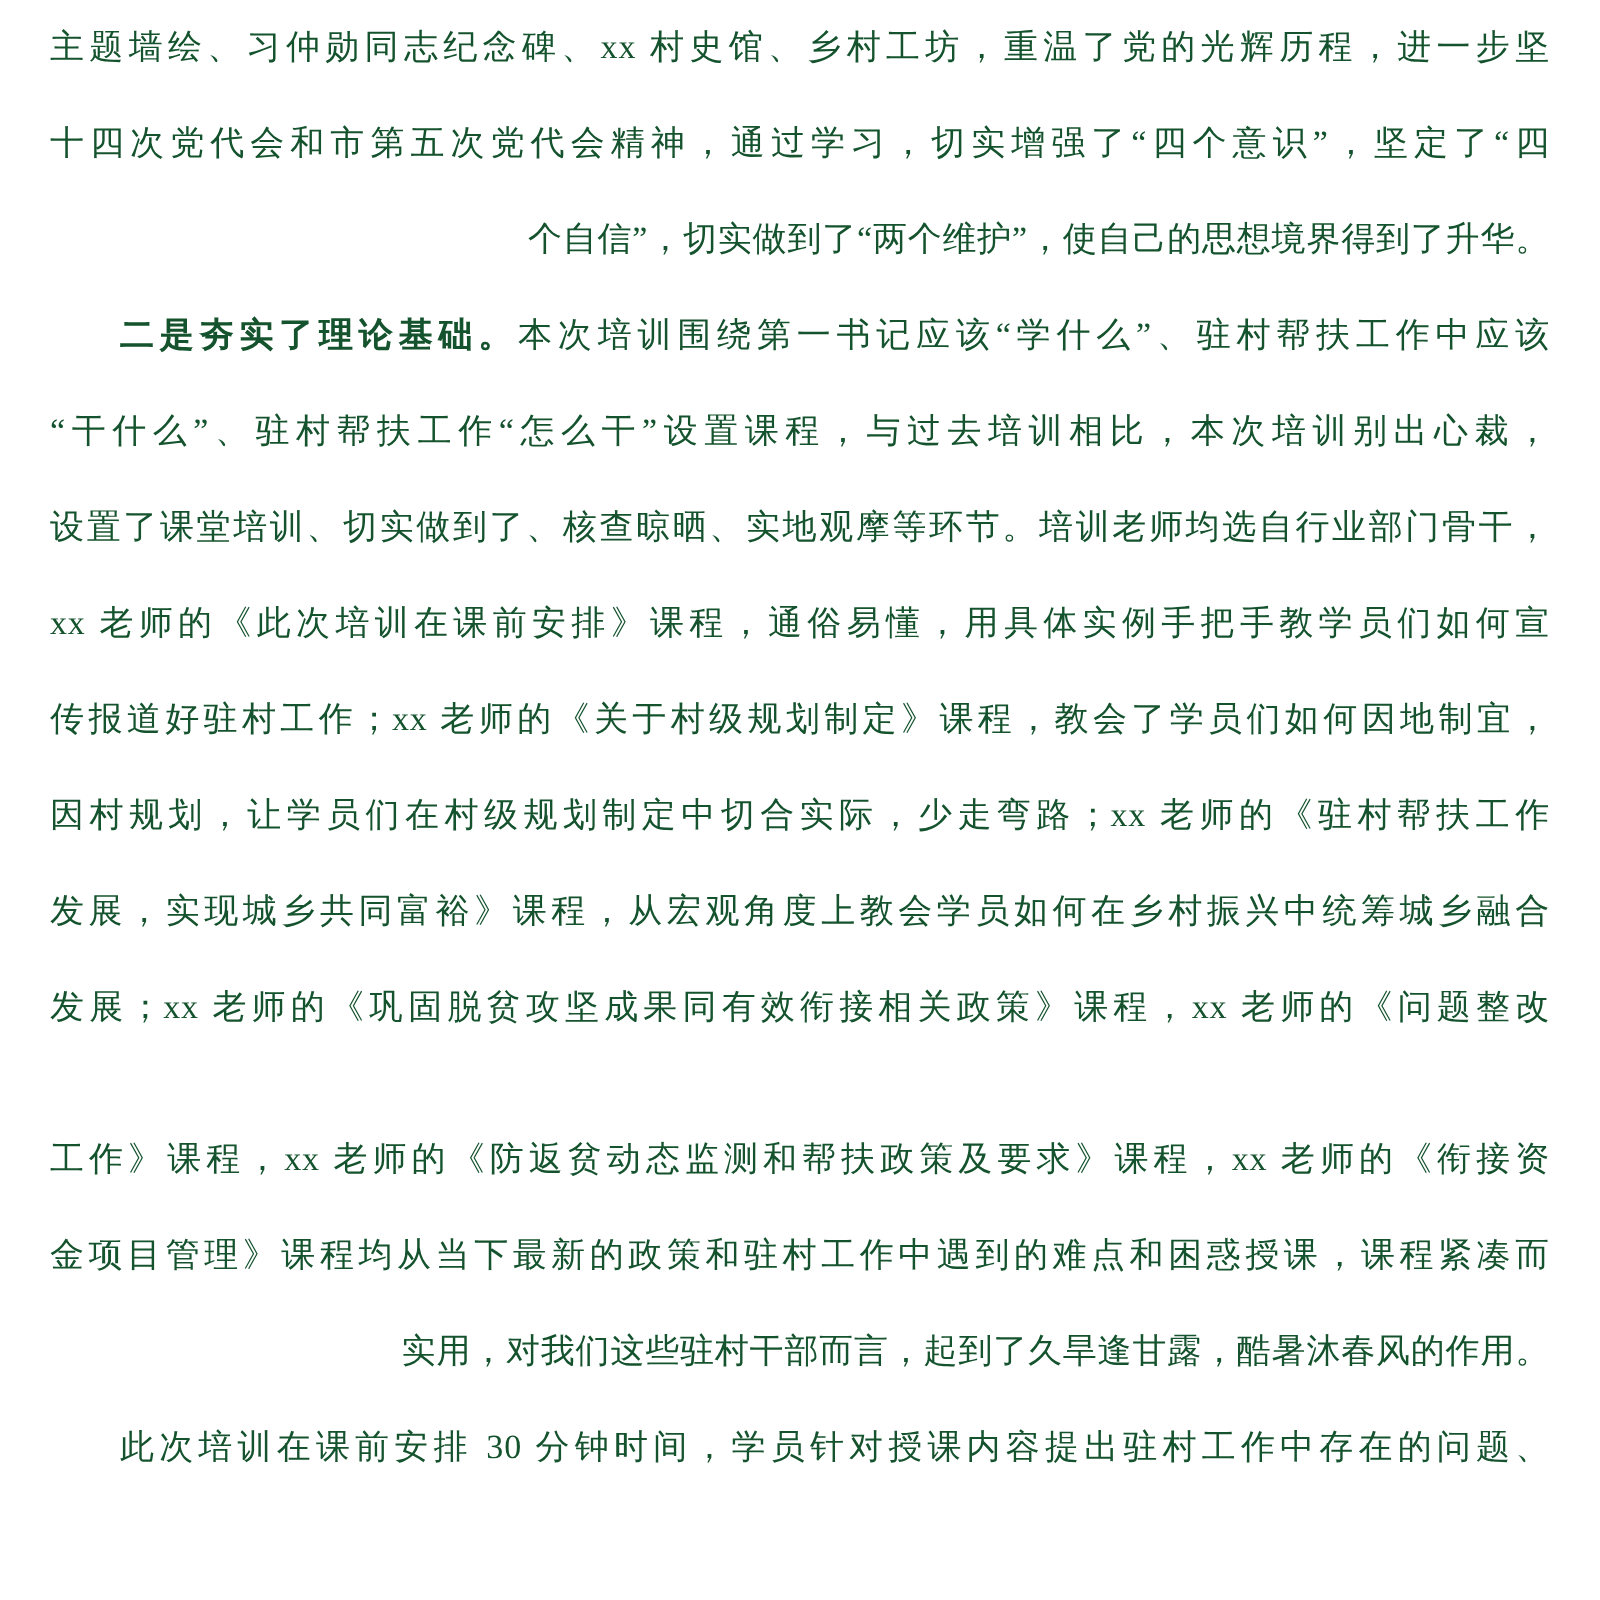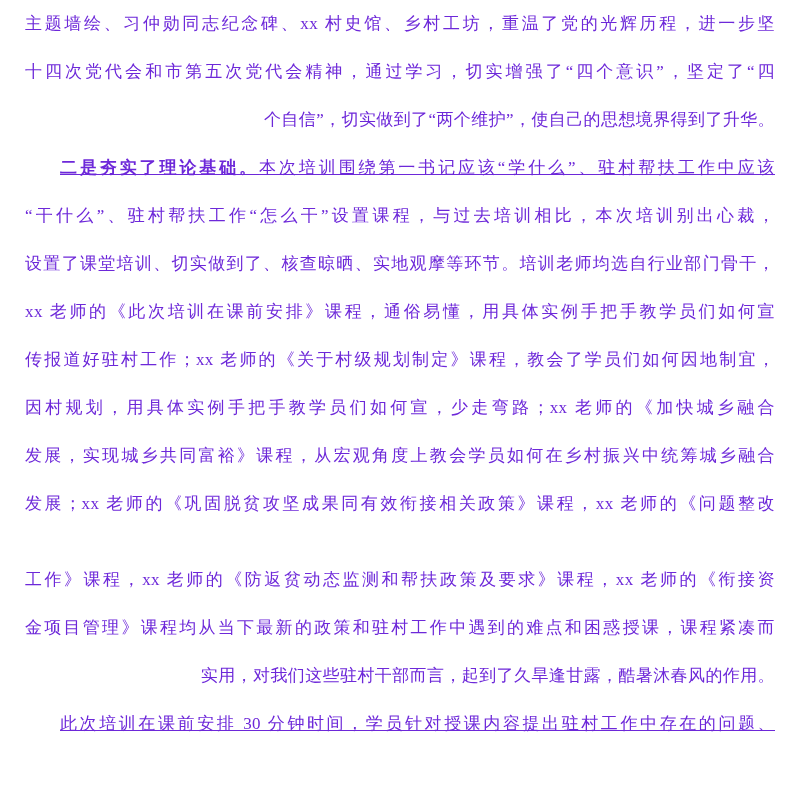--- a/index.html
+++ b/index.html
@@ -9,41 +9,40 @@
     background: #ffffff;
     overflow: hidden;
   }
   body {
     font-family: "Liberation Serif", "DejaVu Serif", serif;
   }
   .page {
     width: 800px;
     height: 800px;
     background: #ffffff;
-    color: #6d28d9;
+    color: #14532d;
     padding: 0 25px;
     overflow: hidden;
   }
   .line {
     font-size: 17px;
     line-height: 48px;
     height: 48px;
     letter-spacing: 0.4px;
     white-space: nowrap;
     overflow: hidden;
     text-align: right;
   }
   .line.j {
     white-space: normal;
     text-align: justify;
     text-align-last: justify;
   }
   .line.indent {
     padding-left: 35px;
-    text-decoration: underline;
   }
   .line.gap {
     margin-top: 28px;
   }
   .line strong {
     font-weight: bold;
   }
 </style>
 </head>
 <body>
@@ -51,21 +50,21 @@
 <div class="page">
   <div class="doc-body">
       <div class="line j">主题墙绘、习仲勋同志纪念碑、xx 村史馆、乡村工坊，重温了党的光辉历程，进一步坚</div>
       <div class="line j">十四次党代会和市第五次党代会精神，通过学习，切实增强了“四个意识”，坚定了“四</div>
       <div class="line">个自信”，切实做到了“两个维护”，使自己的思想境界得到了升华。</div>
       <div class="line j indent"><strong>二是夯实了理论基础。</strong>本次培训围绕第一书记应该“学什么”、驻村帮扶工作中应该</div>
       <div class="line j">“干什么”、驻村帮扶工作“怎么干”设置课程，与过去培训相比，本次培训别出心裁，</div>
       <div class="line j">设置了课堂培训、切实做到了、核查晾晒、实地观摩等环节。培训老师均选自行业部门骨干，</div>
       <div class="line j">xx 老师的《此次培训在课前安排》课程，通俗易懂，用具体实例手把手教学员们如何宣</div>
       <div class="line j">传报道好驻村工作；xx 老师的《关于村级规划制定》课程，教会了学员们如何因地制宜，</div>
-      <div class="line j">因村规划，用具体实例手把手教学员们如何宣，少走弯路；xx 老师的《加快城乡融合</div>
+      <div class="line j">因村规划，让学员们在村级规划制定中切合实际，少走弯路；xx 老师的《驻村帮扶工作</div>
       <div class="line j">发展，实现城乡共同富裕》课程，从宏观角度上教会学员如何在乡村振兴中统筹城乡融合</div>
       <div class="line j">发展；xx 老师的《巩固脱贫攻坚成果同有效衔接相关政策》课程，xx 老师的《问题整改</div>
       <div class="line j gap">工作》课程，xx 老师的《防返贫动态监测和帮扶政策及要求》课程，xx 老师的《衔接资</div>
       <div class="line j">金项目管理》课程均从当下最新的政策和驻村工作中遇到的难点和困惑授课，课程紧凑而</div>
       <div class="line">实用，对我们这些驻村干部而言，起到了久旱逢甘露，酷暑沐春风的作用。</div>
       <div class="line j indent">此次培训在课前安排 30 分钟时间，学员针对授课内容提出驻村工作中存在的问题、</div>
     </div>
 </div>
 
 </body></html>

